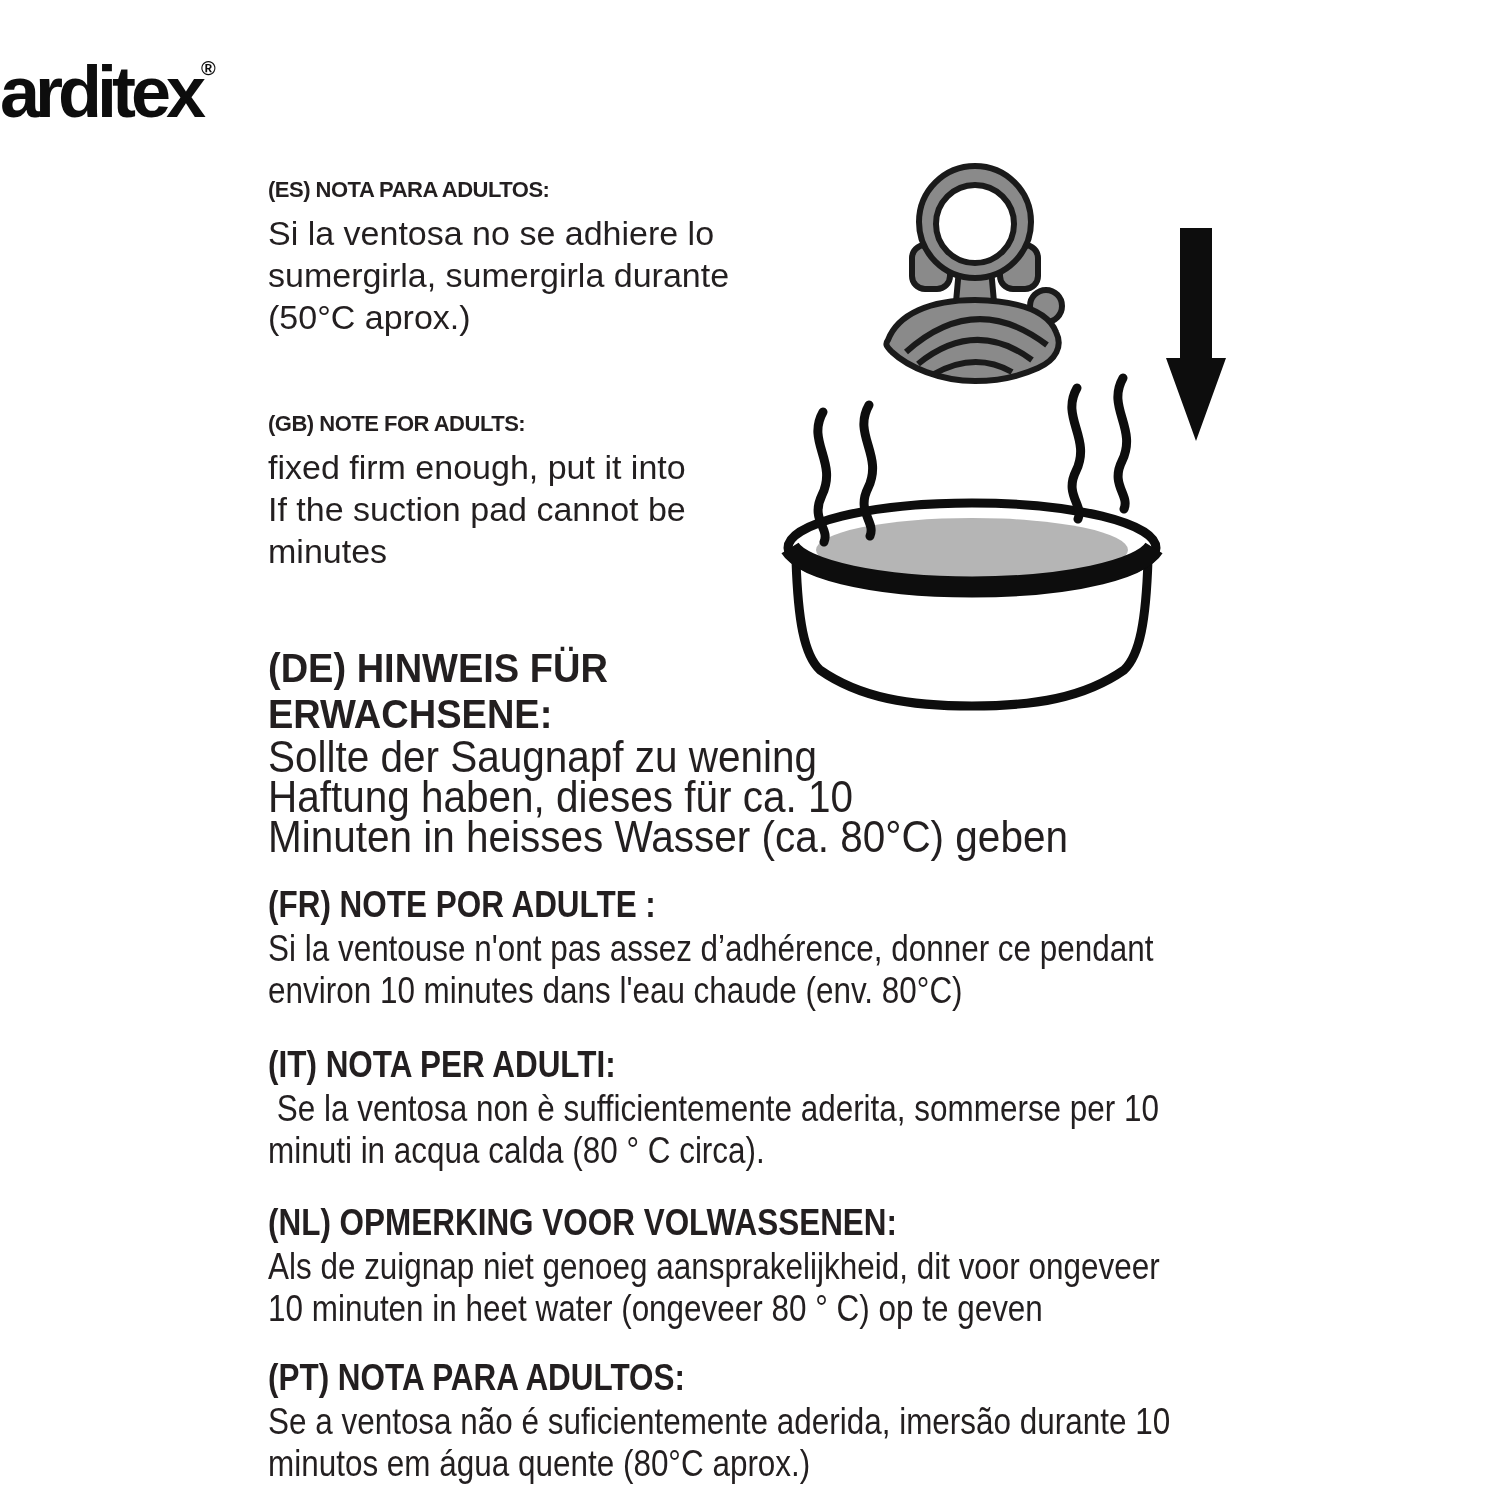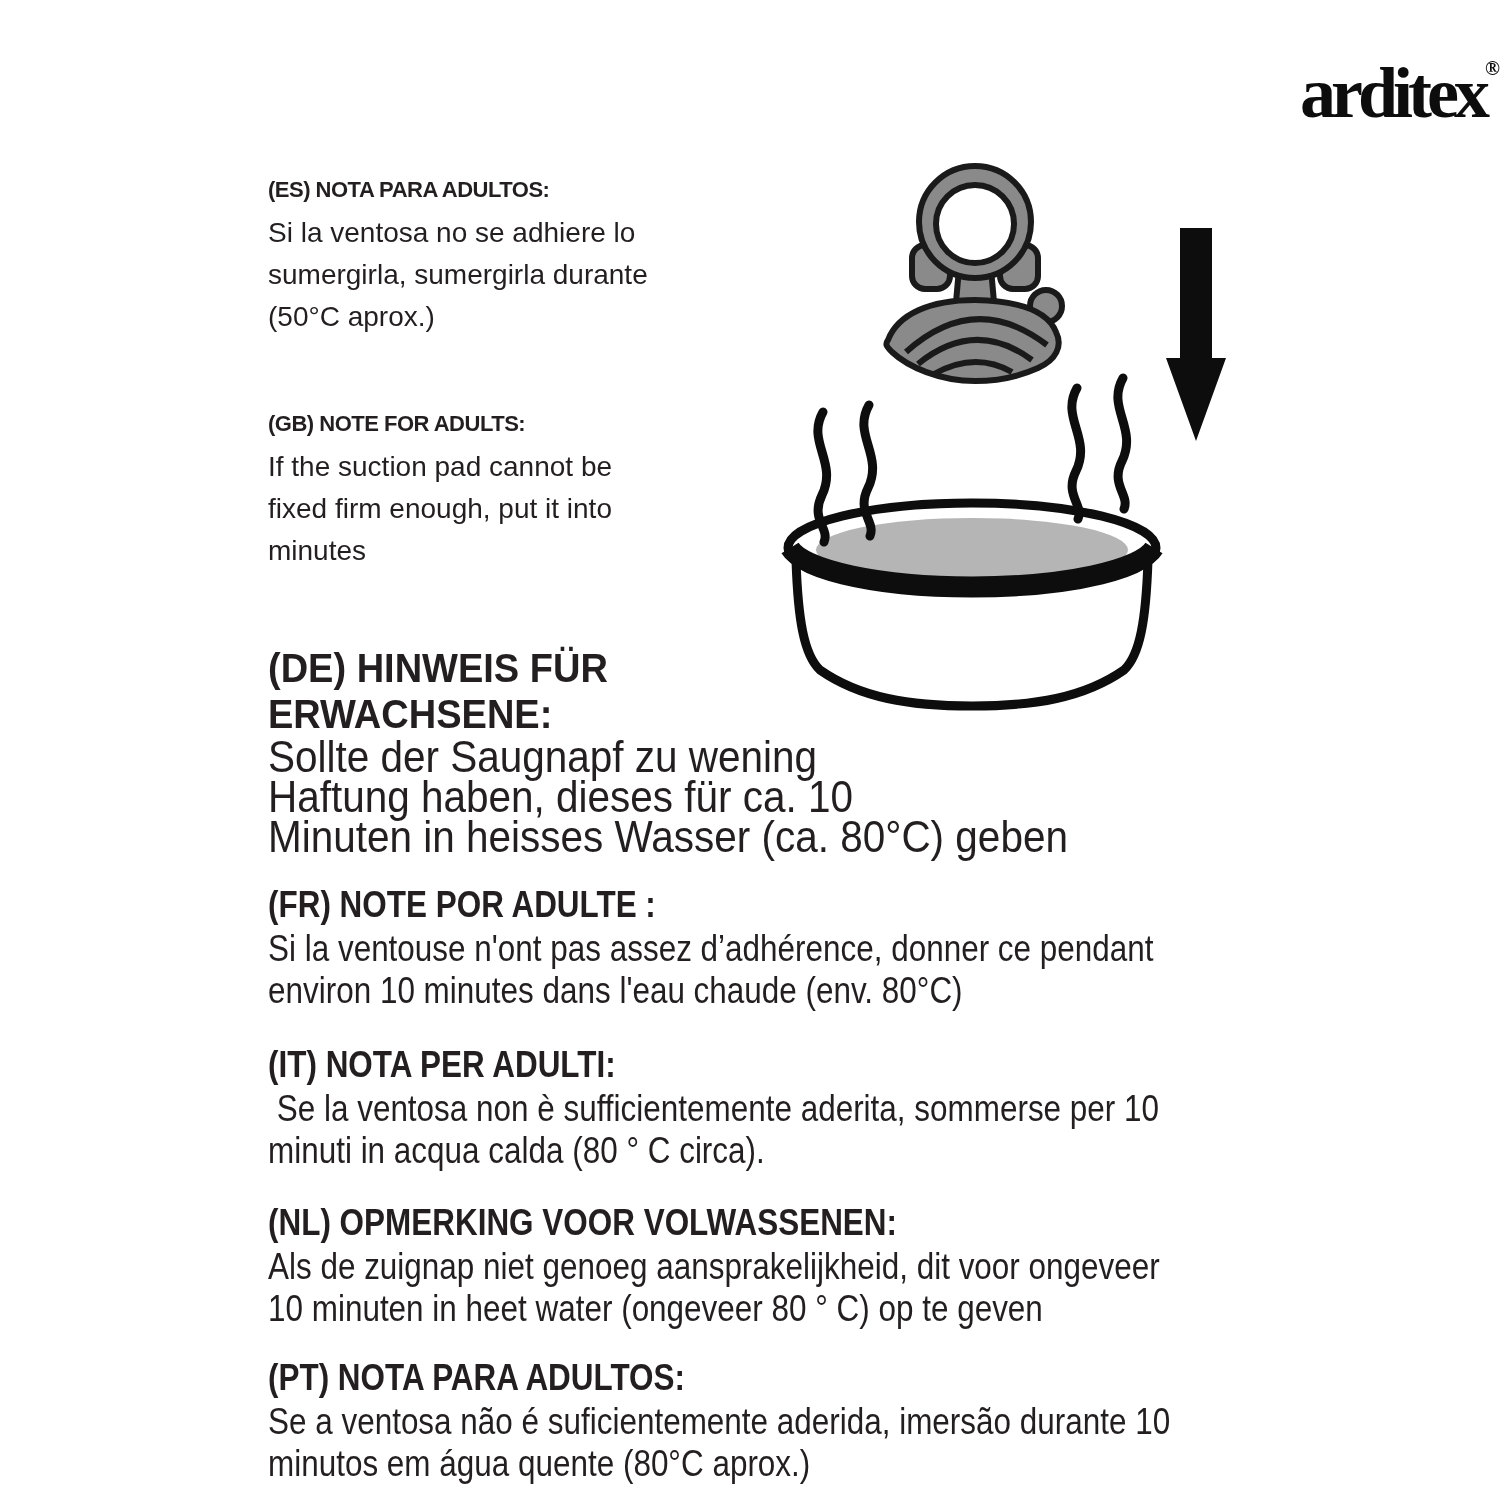--- a/index.html
+++ b/index.html
@@ -2,33 +2,33 @@
 <html><head>
 <meta charset="utf-8">
 <style>
   * { margin:0; padding:0; box-sizing:border-box; }
   html,body { background:#ffffff; }
   .page {
     position:relative; width:1500px; height:1500px; background:#ffffff;
     font-family:"Liberation Sans", sans-serif; color:#231f20; overflow:hidden;
   }
   .logo {
-    position:absolute; top:20px; left:0; right:0; text-align:right;
-    font-family:Liberation Serif, serif; font-weight:bold; font-size:72px;
+    position:absolute; top:20px; left:0; right:0; text-align:left;
+    font-family:Liberation Sans, sans-serif; font-weight:bold; font-size:72px;
     letter-spacing:-5px; color:#0d0d0d; line-height:96px;
   }
   .logo .reg {
     font-size:20px; letter-spacing:0; vertical-align:42px; font-weight:bold;
   }
   .block { position:absolute; left:268px; }
   .h {
     font-weight:bold; font-size:22px; line-height:44px;
     letter-spacing:-0.5px; white-space:pre;
   }
-  .l { font-size:28px; line-height:42px; white-space:pre; }
+  .l { font-size:34px; line-height:42px; white-space:pre; }
   .cond { transform:scaleX(0.85); transform-origin:0 0; }
   .cond .h { font-size:37px; line-height:46px; letter-spacing:0; }
   .cond .l { font-size:37px; line-height:42px; }
   .blk-de .h {
     font-size:40px; line-height:46px; letter-spacing:0;
     transform:scaleX(0.95); transform-origin:0 0;
   }
   .de-body { transform:scaleX(0.92); transform-origin:0 0; }
   .de-body .l { font-size:44px; line-height:40px; }
   .illus { position:absolute; left:760px; top:150px; width:520px; height:600px; }
@@ -86,22 +86,22 @@
 
   <section class="block" style="top:168px">
     <div class="h">(ES) NOTA PARA ADULTOS:</div>
     <div class="l">Si la ventosa no se adhiere lo</div>
     <div class="l">sumergirla, sumergirla durante</div>
     <div class="l">(50°C aprox.)</div>
   </section>
 
   <section class="block" style="top:402px">
     <div class="h">(GB) NOTE FOR ADULTS:</div>
+    <div class="l">fixed firm enough, put it into</div>
     <div class="l">If the suction pad cannot be</div>
-    <div class="l">fixed firm enough, put it into</div>
     <div class="l">minutes</div>
   </section>
 
   <section class="block blk-de" style="top:645px">
     <div class="h">(DE) HINWEIS FÜR</div>
     <div class="h">ERWACHSENE:</div>
     <div class="de-body">
       <div class="l">Sollte der Saugnapf zu wening</div>
       <div class="l">Haftung haben, dieses für ca. 10</div>
       <div class="l">Minuten in heisses Wasser (ca. 80°C) geben</div>

